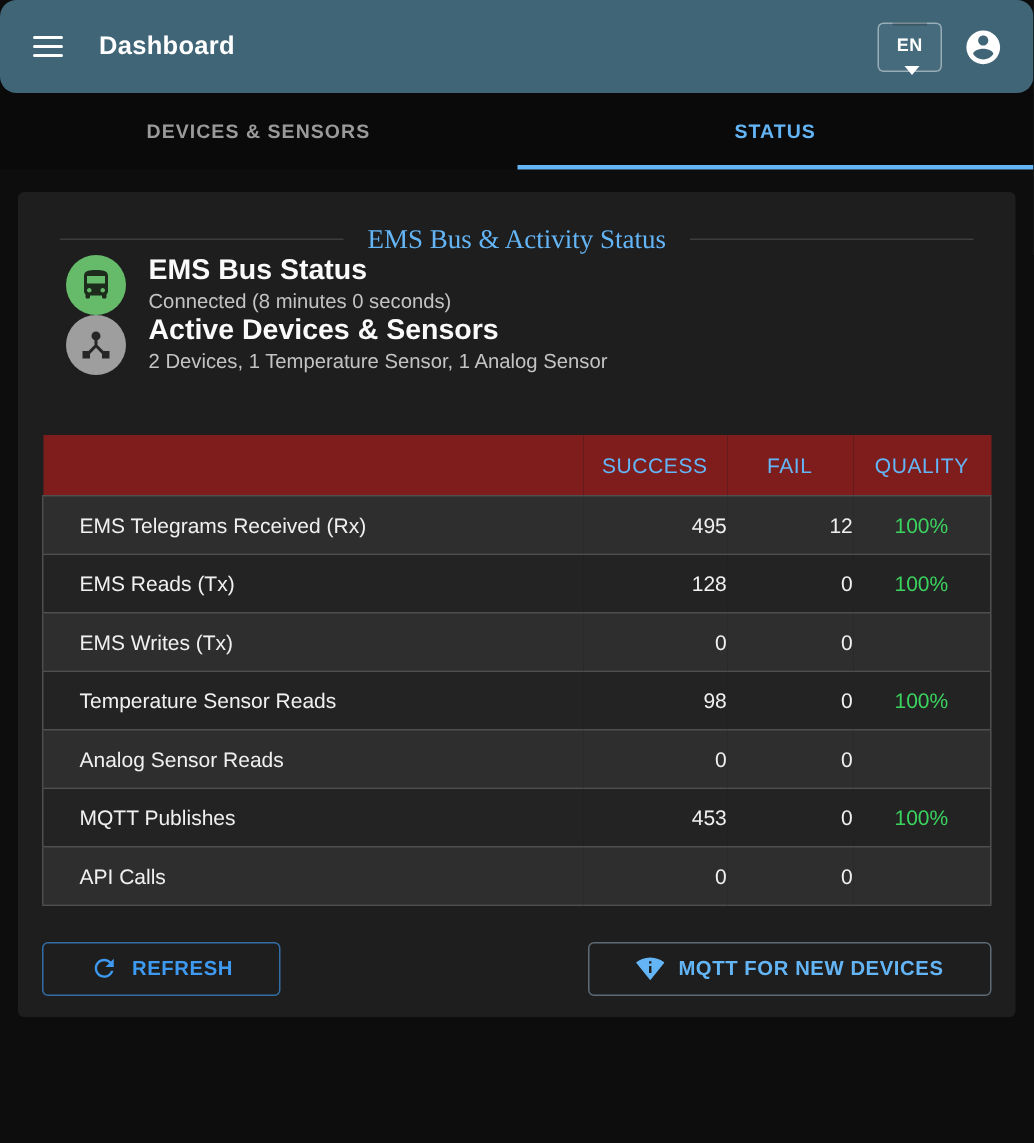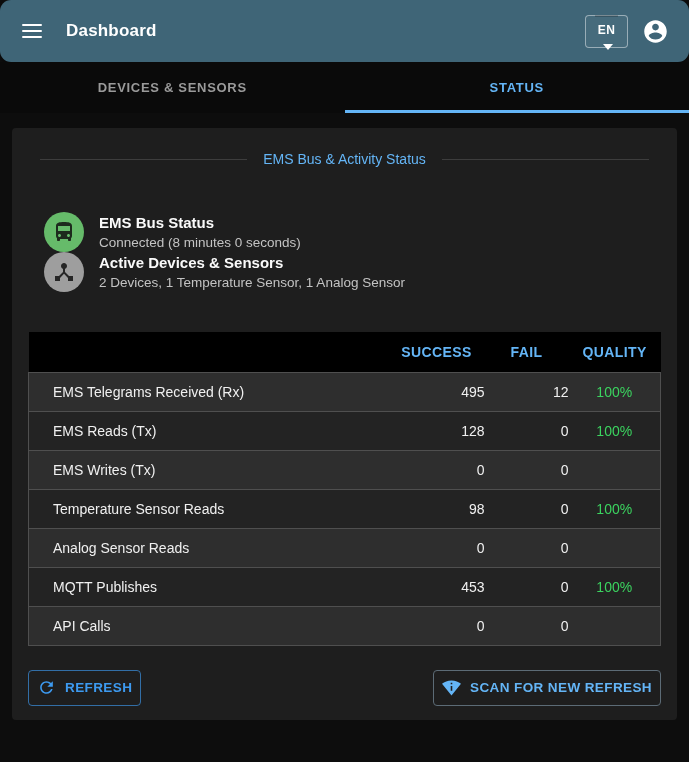--- a/index.html
+++ b/index.html
@@ -73,54 +73,54 @@
   
   .card {
     margin: 15px 12px;
     background: var(--card-bg, #1e1e1e);
     border-radius: 4px;
     padding: 20px 16px 14px;
   }
   .card-title {
     display: flex; align-items: center;
     color: var(--accent, #64b5f6);
-    font-size: 14px; font-weight: 500;
-    line-height: 22px; margin-bottom: 42px;
+    font-size: 18px; font-weight: 500;
+    line-height: 22px;  font-family: Liberation Serif, serif;
   }
   .card-title::before, .card-title::after {
     content: ""; flex: 1; height: 1px; background: #3d3d3d;
   }
   .card-title::before { margin: 0 16px 0 12px; }
   .card-title::after  { margin: 0 12px 0 16px; }
 
   
   .status-item { display: flex; align-items: center; margin: 0 0 29px 16px; }
   .status-item:nth-of-type(2) { margin-bottom: 0; }
   .avatar {
     width: 40px; height: 40px; border-radius: 50%;
     display: flex; align-items: center; justify-content: center;
     flex: 0 0 40px;
   }
   .avatar.green { background: #66bb6a; }
   .avatar.gray  { background: #9e9e9e; }
   .avatar svg { width: 24px; height: 24px; }
   .status-text { margin-left: 15px; }
-  .status-title { color: #fafafa; font-size: 15px; font-weight: 700; line-height: 20px; }
+  .status-title { color: #fafafa; font-size: 19px; font-weight: 700; line-height: 20px; }
   .status-sub   { color: #c3c3c3; font-size: 13.5px; line-height: 19px; }
 
   
   table.activity {
     width: 100%; margin-top: 40px;
     border-collapse: collapse; table-layout: fixed;
   }
   table.activity th, table.activity td { font-size: 14px; }
   thead th {
-    background: #000000; height: 40px;
+    background: #7f1d1d; height: 40px;
     color: var(--accent, #64b5f6);
-    font-size: 13px; font-weight: 700; letter-spacing: .4px;
+    font-size: 13px; font-weight: 400; letter-spacing: .4px;
     text-align: center; vertical-align: middle;
   }
   thead th.col-label { text-align: left; }
   col.c-label   { width: auto;  }
   col.c-success { width: 96px; }
   col.c-fail    { width: 84px; }
   col.c-quality { width: 92px; }
   tbody td {
     height: 39px; vertical-align: middle;
     border-top: 1px solid #4f4f4f;
@@ -136,21 +136,21 @@
 
   
   .actions {
     margin-top: 24px;
     display: flex; justify-content: space-between; align-items: center;
   }
   .action-btn {
     height: 36px; border-radius: 4px; cursor: pointer;
     background: transparent;
     display: flex; align-items: center; gap: 9px;
-    padding: 0 8px;
+    padding: 0 31px;
     font-family: inherit; font-size: 13.5px; font-weight: 700;
     letter-spacing: .4px;
   }
   .refresh-btn {
     border: 1px solid rgba(61,154,240,0.65);
     color: var(--refresh-blue, #3d9af0);
   }
   .scan-btn {
     border: 1px solid #5c6b76;
     color: var(--accent, #64b5f6);
@@ -288,17 +288,17 @@
     <button class="action-btn refresh-btn">
       <svg viewBox="0 0 24 24">
         <path fill="#3d9af0" d="M17.65 6.35C16.2 4.9 14.21 4 12 4c-4.42 0-7.99 3.58-8 8s3.57 8 7.99 8c3.73 0 6.84-2.55 7.73-6h-2.08c-.82 2.33-3.04 4-5.65 4-3.31 0-6-2.69-6-6s2.69-6 6-6c1.66 0 3.14.69 4.22 1.78L13 11h7V4l-2.35 2.35z"></path>
       </svg>
       <span>REFRESH</span>
     </button>
     <button class="action-btn scan-btn">
       <svg viewBox="0 0 24 24">
         <path fill="#64b5f6" d="M12 3C6.95 3 3.15 4.85 0 7.23L12 22 24 7.25C20.85 4.87 17.05 3 12 3zm1 13h-2v-6h2v6zm-2-8V6h2v2h-2z"></path>
       </svg>
-      <span>SCAN FOR NEW REFRESH</span>
+      <span>MQTT FOR NEW DEVICES</span>
     </button>
   </div>
 
 </main>
 
 </body></html>

